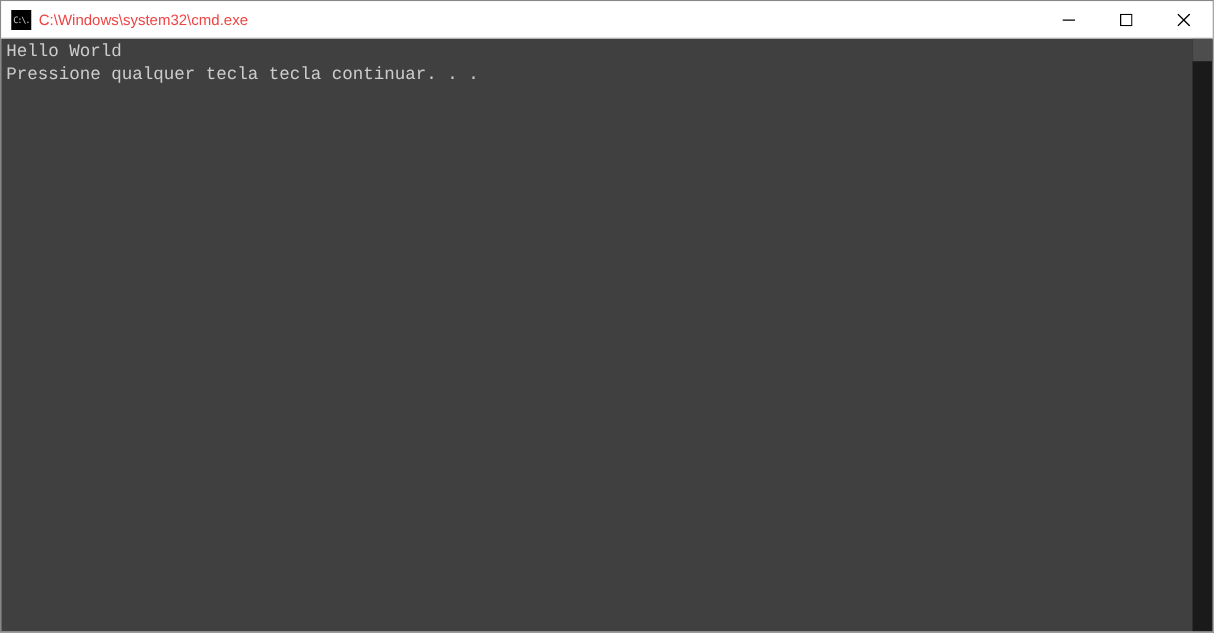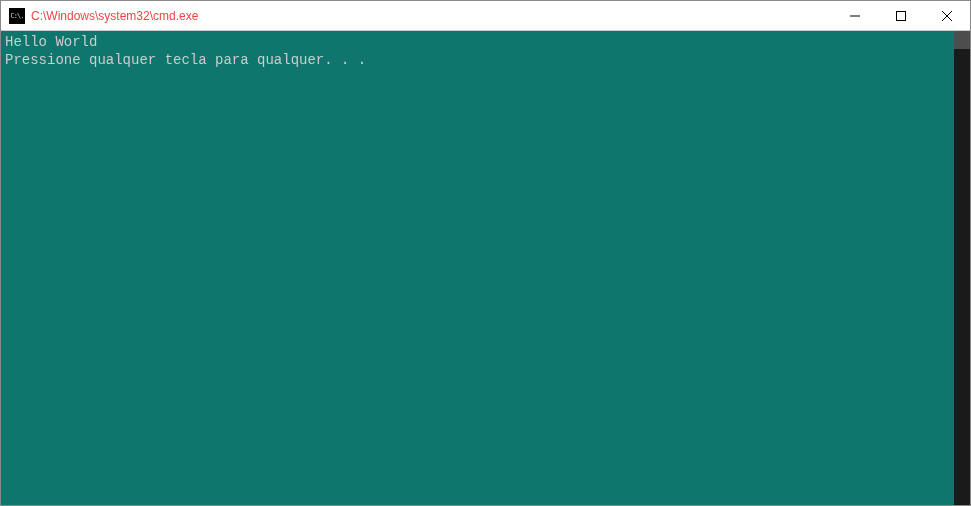--- a/index.html
+++ b/index.html
@@ -64,21 +64,21 @@
       align-items: center;
       justify-content: center;
       cursor: pointer;
     }
     .titlebar-btn svg {
       width: 10px;
       height: 10px;
     }
     .terminal {
       flex: 1;
-      background: #0f766e;
+      background: #404040;
       color: #cccccc;
       font-family: Consolas, "Courier New", monospace;
       font-size: 14px;
       line-height: 18px;
       padding: 2px 4px;
       position: relative;
       overflow: hidden;
     }
     .terminal-line {
       white-space: pre;
@@ -123,18 +123,18 @@
       <div class="titlebar-btn close">
         <svg viewBox="0 0 10 10">
           <line x1="0" y1="0" x2="10" y2="10" stroke="#000" stroke-width="1"></line>
           <line x1="10" y1="0" x2="0" y2="10" stroke="#000" stroke-width="1"></line>
         </svg>
       </div>
     </div>
   </div>
   <div class="terminal">
     <div class="terminal-line">Hello World</div>
-    <div class="terminal-line">Pressione qualquer tecla para qualquer. . .</div>
+    <div class="terminal-line">Pressione qualquer tecla tecla continuar. . .</div>
     <div class="scrollbar">
       <div class="scrollbar-thumb"></div>
     </div>
   </div>
 </div>
 
 </body></html>

